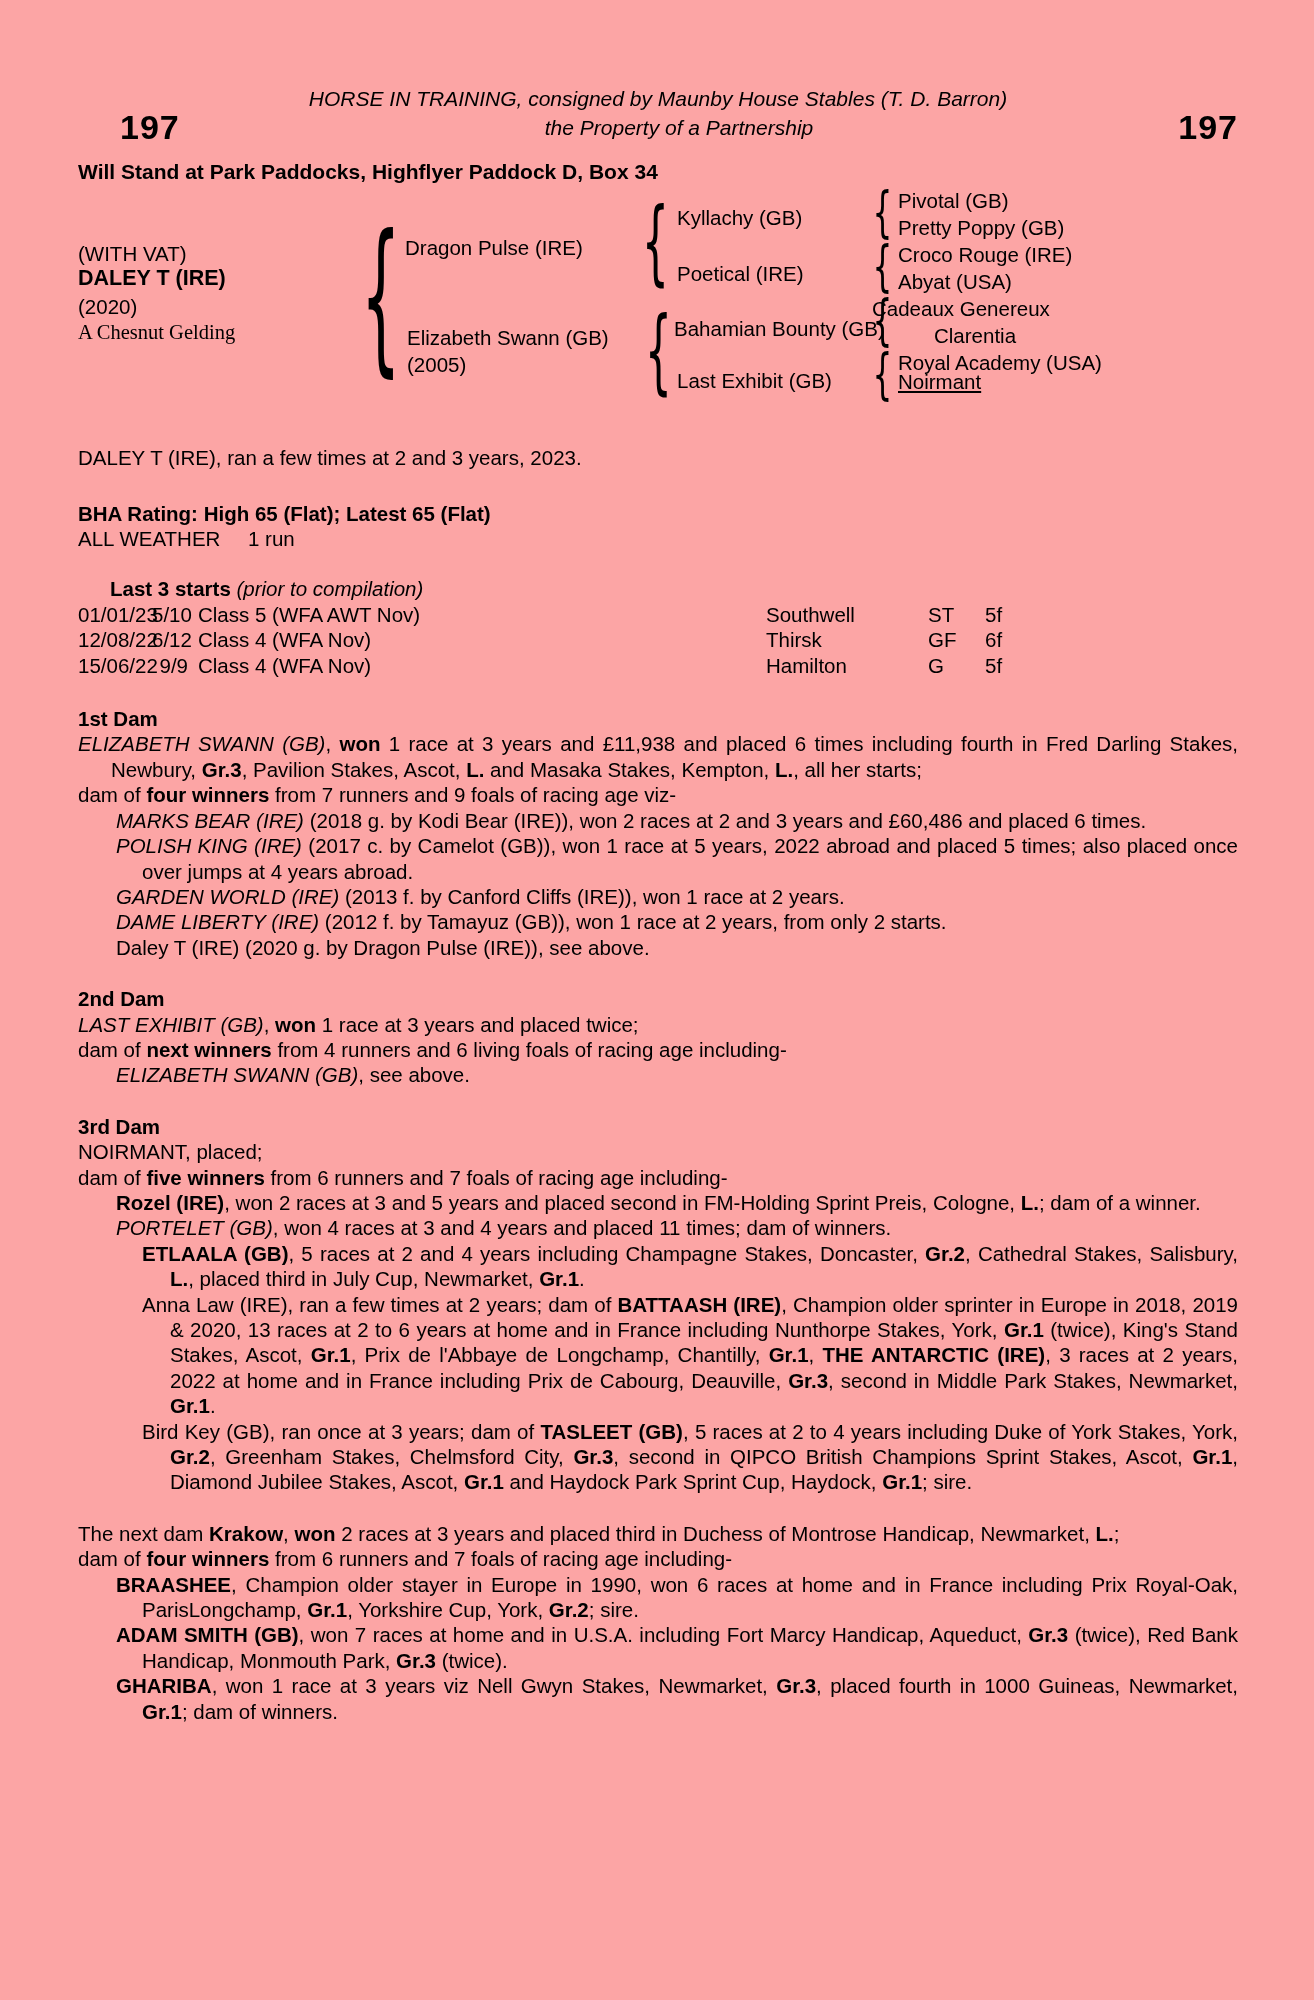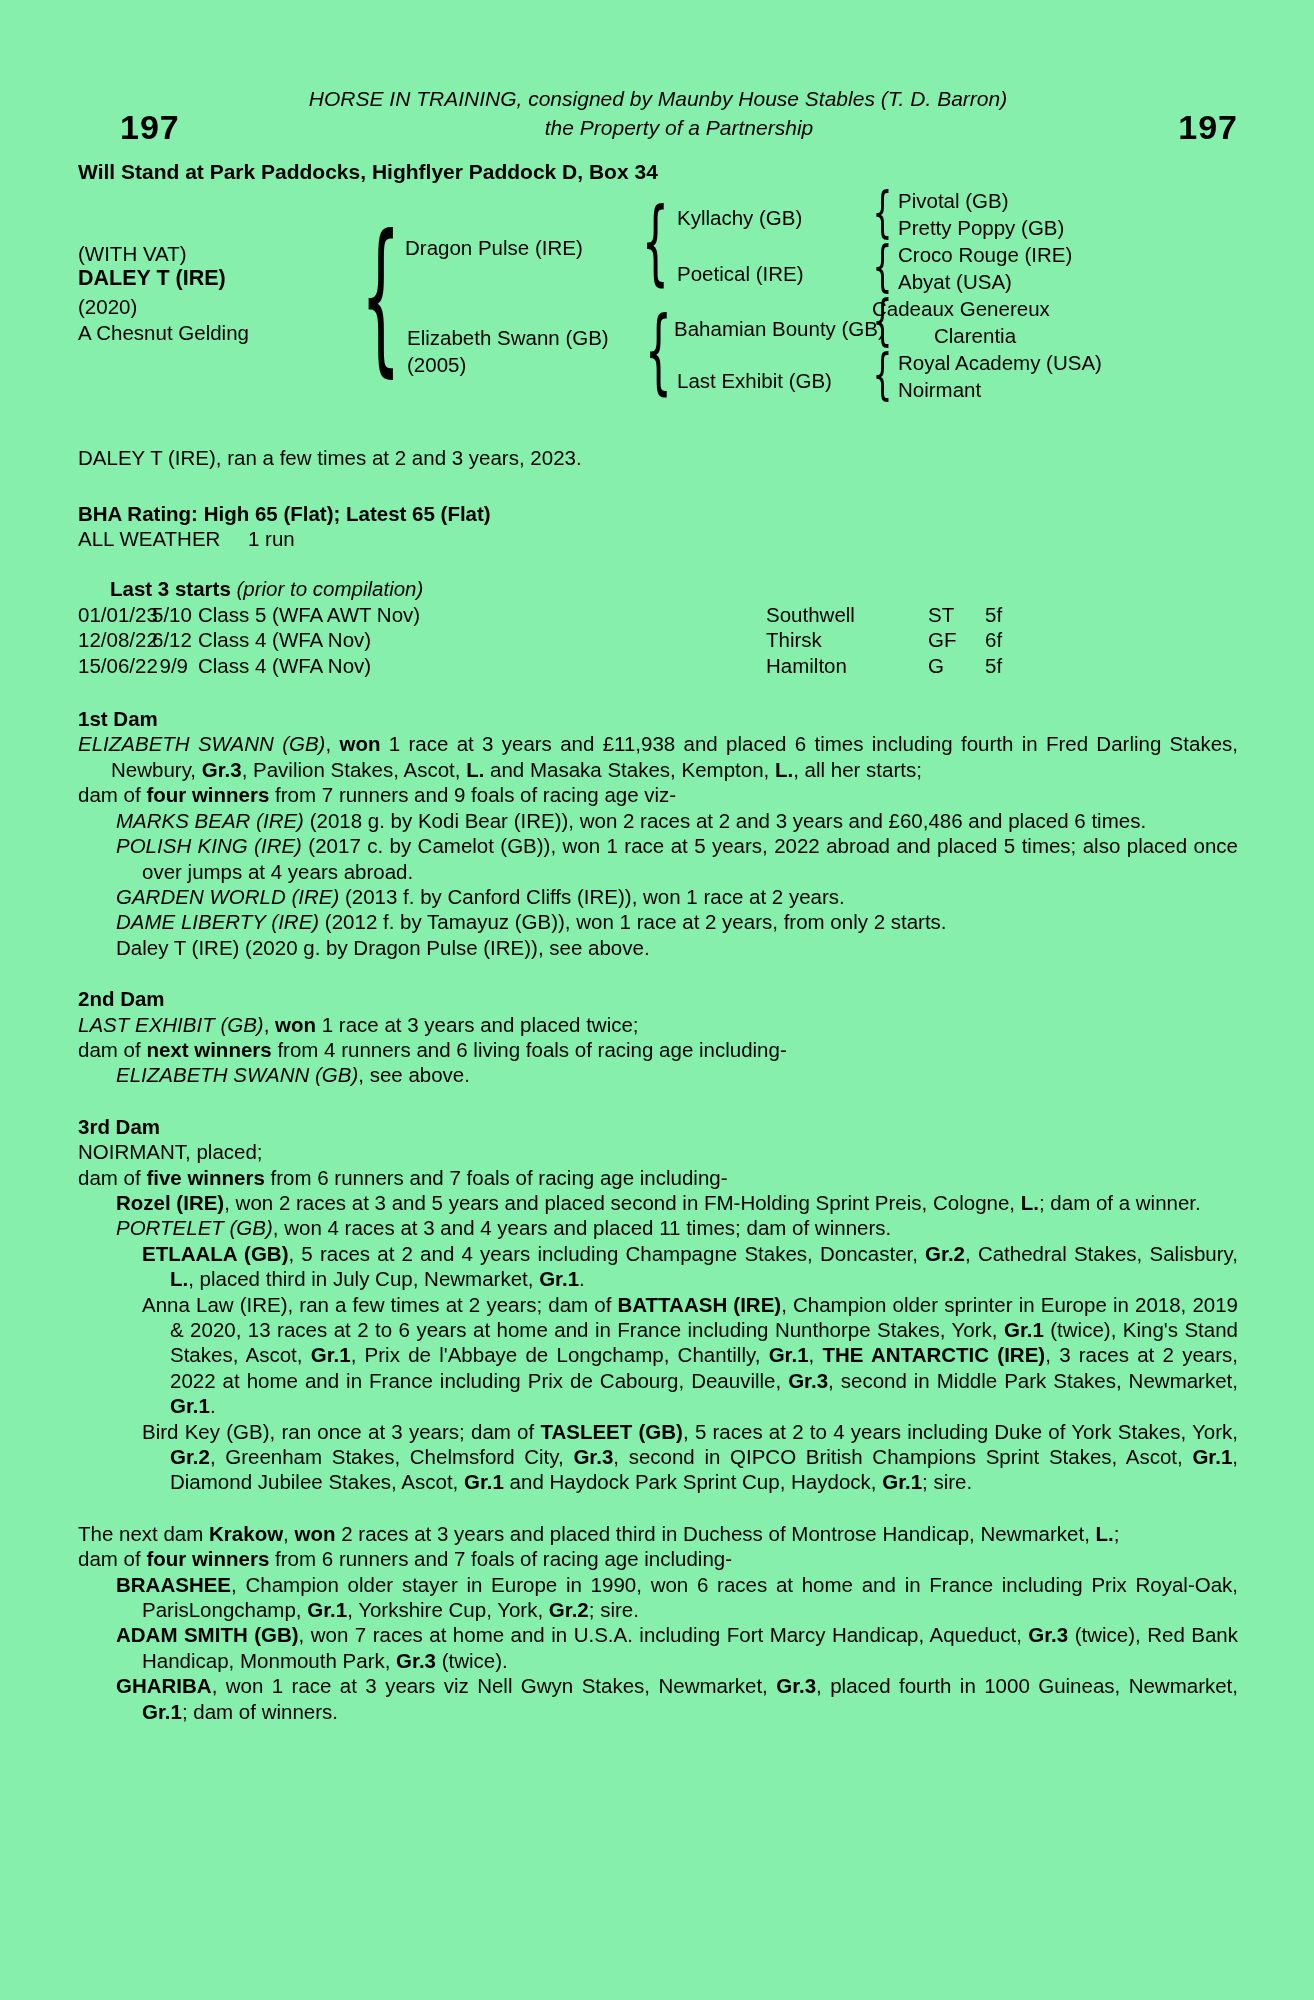--- a/index.html
+++ b/index.html
@@ -1,17 +1,17 @@
 <!DOCTYPE html>
 <html><head>
 <meta charset="utf-8">
 <style>
   html,body { margin:0; padding:0; background:#fff; }
   .page {
-    position:relative; width:1314px; height:2000px; background:#86efac; color:#000;
+    position:relative; width:1314px; height:2000px; background:#fca5a5; color:#000;
     font-family:"Liberation Sans", sans-serif; font-size:20.5px; line-height:25.4px;
     box-sizing:border-box; padding:86px 76px 0 78px; overflow:hidden;
   }
   .consignment { text-align:center; font-style:italic; font-size:21px; white-space:nowrap; }
   .lot-row { display:flex; align-items:center; margin-top:4px;margin-left:42px; }
   .lot-number { font-weight:bold; font-size:34px; width:130px; letter-spacing:1px; }
   .lot-number.right { text-align:right; }
   .property { flex:1; text-align:center; font-style:italic; font-size:21px; }
   .stand-line { font-weight:bold; font-size:21px; margin-top:18px; }
 
@@ -61,21 +61,21 @@
     <div class="property">the Property of a Partnership</div>
     <div class="lot-number right">197</div>
   </div>
 
   <div class="stand-line">Will Stand at Park Paddocks, Highflyer Paddock D, Box 34</div>
 
   <div class="pedigree">
     <div class="ped-abs" style="left:0; top:55px;">(WITH VAT)</div>
     <div class="ped-abs horse-name" style="left:0; top:80px;">DALEY T (IRE)</div>
     <div class="ped-abs" style="left:0; top:108px;">(2020)</div>
-    <div class="ped-abs" style="left:0; top:134px;">A Chesnut Gelding</div>
+    <div class="ped-abs" style="left:0; top:134px;font-family:Liberation Serif, serif;">A Chesnut Gelding</div>
 
     <div class="brace brace-big">
         <span>{</span>
       </div>
     <div class="ped-abs" style="left:327px; top:49px;">Dragon Pulse (IRE)</div>
     <div class="ped-abs" style="left:329px; top:139px;">Elizabeth Swann (GB)</div>
     <div class="ped-abs" style="left:329px; top:166px;">(2005)</div>
 
     <div class="brace brace-med-sire">
         <span>{</span>
@@ -100,21 +100,21 @@
     <div class="brace brace-sm bs4">
         <span>{</span>
       </div>
     <div class="ped-abs" style="left:820px; top:2px;">Pivotal (GB)</div>
     <div class="ped-abs" style="left:820px; top:29px;">Pretty Poppy (GB)</div>
     <div class="ped-abs" style="left:820px; top:56px;">Croco Rouge (IRE)</div>
     <div class="ped-abs" style="left:820px; top:83px;">Abyat (USA)</div>
     <div class="ped-abs" style="left:794px; top:110px;">Cadeaux Genereux</div>
     <div class="ped-abs" style="left:856px; top:137px;">Clarentia</div>
     <div class="ped-abs" style="left:820px; top:164px;">Royal Academy (USA)</div>
-    <div class="ped-abs" style="left:820px; top:191px;">Noirmant</div>
+    <div class="ped-abs" style="left:820px; top:183px;text-decoration:underline;">Noirmant</div>
   </div>
 
   <div class="summary">DALEY T (IRE), ran a few times at 2 and 3 years, 2023.</div>
 
   <div class="bha-line">BHA Rating: High 65 (Flat); Latest 65 (Flat)</div>
   <div class="surface-row">
     <span>ALL WEATHER</span>
     <span>1 run</span>
   </div>
 

